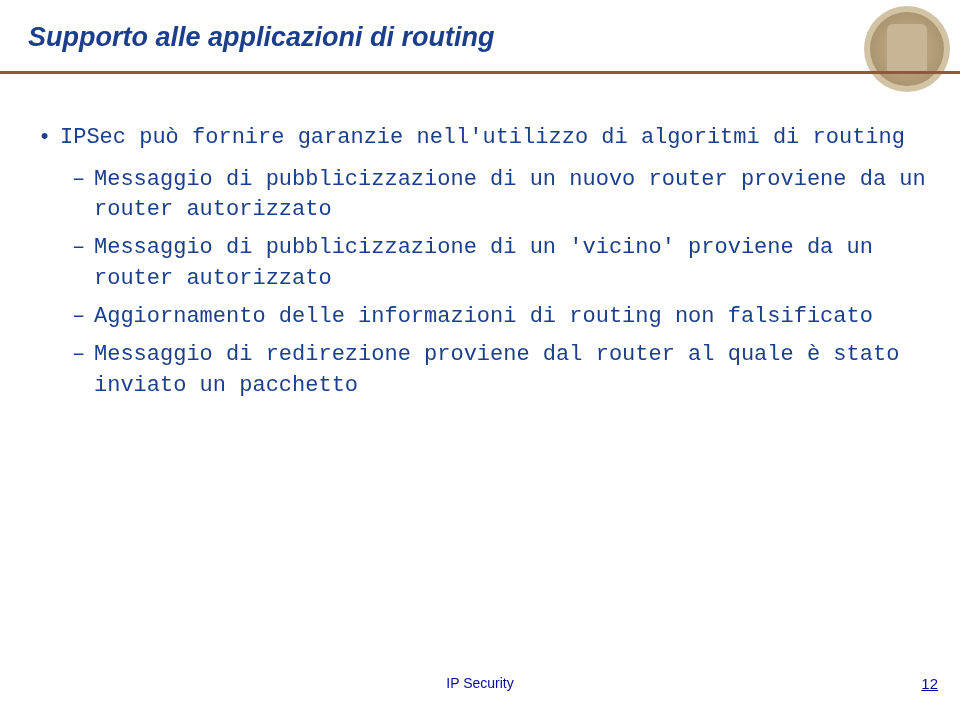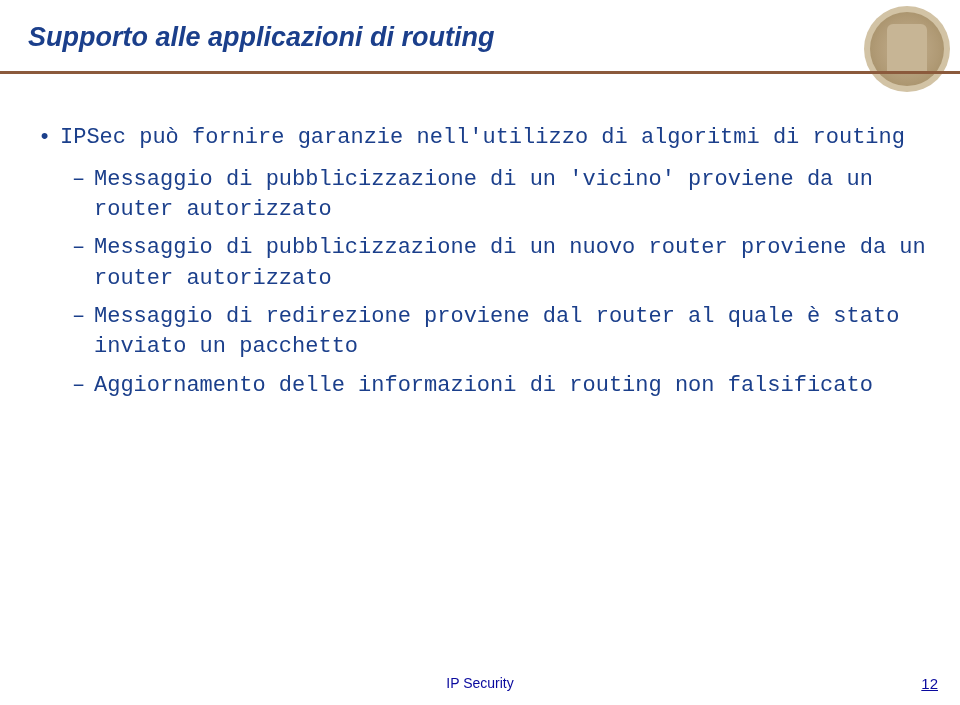--- a/index.html
+++ b/index.html
@@ -144,24 +144,24 @@
 
   <div class="divider-wrap">
     <div class="divider"></div>
   </div>
 
   <div class="content">
     <ul class="level1">
       <li>
         <span>IPSec può fornire garanzie nell'utilizzo di algoritmi di routing</span>
         <ul class="level2">
+          <li><span>Messaggio di pubblicizzazione di un nuovo router proviene da un router autorizzato</span></li>
           <li><span>Messaggio di pubblicizzazione di un 'vicino' proviene da un router autorizzato</span></li>
-          <li><span>Messaggio di pubblicizzazione di un nuovo router proviene da un router autorizzato</span></li>
+          <li><span>Aggiornamento delle informazioni di routing non falsificato</span></li>
           <li><span>Messaggio di redirezione proviene dal router al quale è stato inviato un pacchetto</span></li>
-          <li><span>Aggiornamento delle informazioni di routing non falsificato</span></li>
         </ul>
       </li>
     </ul>
   </div>
 
   <div class="footer">IP Security</div>
   <div class="page-num">12</div>
 </div>
 
 </body></html>

